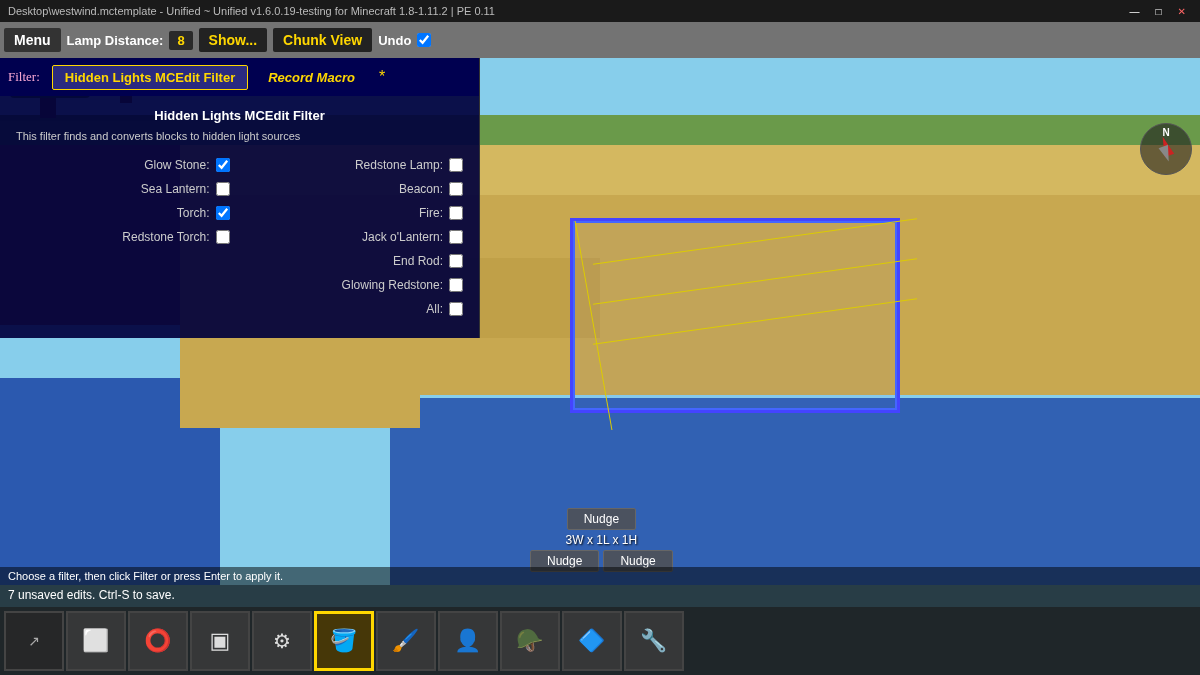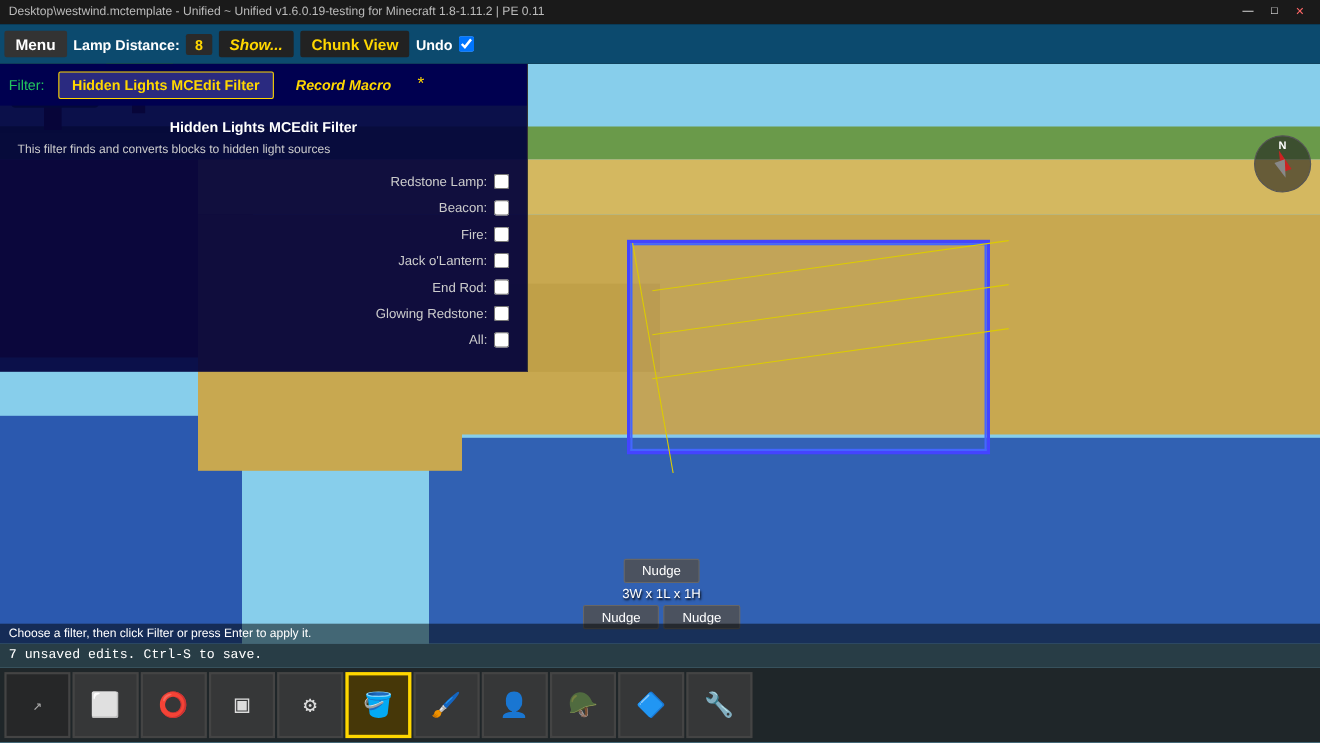--- a/index.html
+++ b/index.html
@@ -14,21 +14,21 @@
       padding: 0 8px;
       font-size: 11px;
       color: #ccc;
       justify-content: space-between;
     }
     #titlebar-controls { display: flex; gap: 4px; }
 
     
     #menubar {
       height: 36px;
-      background: #0c4a6e;
+      background: #737373;
       display: flex;
       align-items: center;
       padding: 2px 4px;
       gap: 6px;
     }
     .menu-btn {
       background: #2a2a2a;
       color: #fff;
       border: none;
       padding: 4px 10px;
@@ -73,21 +73,21 @@
 
     
     #filter-tabs {
       display: flex;
       align-items: center;
       padding: 4px 8px;
       background: rgba(0,0,80,0.95);
       gap: 8px;
       height: 38px;
     }
-    .filter-label { color: #22c55e; font-size: 13px; margin-right: 4px; }
+    .filter-label { color: #f9a8d4; font-size: 13px; margin-right: 4px; font-family: Liberation Serif, serif; }
     .filter-tab {
       padding: 4px 12px;
       font-size: 13px;
       font-weight: bold;
       cursor: pointer;
       border-radius: 2px;
     }
     .filter-tab.active { background: #2a2a80; color: #FFD700; border: 1px solid #FFD700; }
     .filter-tab.secondary { color: #FFD700; background: transparent; border: none; font-style: italic; }
     .close-tab { color: #FFD700; font-size: 16px; cursor: pointer; margin-left: 4px; }
@@ -178,21 +178,20 @@
       text-shadow: 1px 1px 2px #000;
     }
     .nudge-row { display: flex; gap: 4px; }
 
     
     #bottom-toolbar {
       position: absolute;
       bottom: 0;
       left: 0; right: 0;
       height: 90px;
-      font-family: Liberation Mono, monospace;
     }
 
     #status-bar {
       background: rgba(0,0,0,0.7);
       color: #fff;
       font-size: 12px;
       padding: 3px 8px;
       height: 22px;
     }
 
@@ -239,21 +238,21 @@
     <span class="win-btn">—</span>
     <span class="win-btn">□</span>
     <span class="win-btn" style="color:#f66;">✕</span>
   </div>
 </div>
 
 <div id="menubar">
   <button class="menu-btn" style="background:#333; color:#fff; font-size:14px;">Menu</button>
   <span class="menu-label">Lamp Distance:</span>
   <span class="menu-value">8</span>
-  <button class="menu-btn" style="color:#FFD700; background:#222; font-size:14px;font-style:italic;">Show...</button>
+  <button class="menu-btn" style="color:#FFD700; background:#222; font-size:14px;">Show...</button>
   <button class="menu-btn" style="color:#FFD700; background:#222; font-size:14px;">Chunk View</button>
   <span class="menu-label">Undo</span>
   <div class="menu-checkbox">
     <input type="checkbox" checked="" style="">
   </div>
 </div>
 
 <div id="game-area">
 
   <div style="position:absolute;top:0;left:0;right:0;bottom:0;background:#87CEEB;"></div>
@@ -308,20 +307,38 @@
       <div class="filter-tab secondary">Record Macro</div>
       <span class="close-tab">*</span>
     </div>
 
     <div id="filter-content">
       <div class="filter-title">Hidden Lights MCEdit Filter</div>
       <div class="filter-desc">This filter finds and converts blocks to hidden light sources</div>
 
       <div class="filter-columns">
 
+        <div class="filter-col">
+          <div class="filter-row">
+            <label>Glow Stone:</label>
+            <input type="checkbox" checked="" style="">
+          </div>
+          <div class="filter-row">
+            <label>Sea Lantern:</label>
+            <input type="checkbox" style="">
+          </div>
+          <div class="filter-row">
+            <label>Torch:</label>
+            <input type="checkbox" checked="" style="">
+          </div>
+          <div class="filter-row">
+            <label>Redstone Torch:</label>
+            <input type="checkbox" style="">
+          </div>
+        </div>
 
         <div class="filter-col">
           <div class="filter-row">
             <label>Redstone Lamp:</label>
             <input type="checkbox" style="">
           </div>
           <div class="filter-row">
             <label>Beacon:</label>
             <input type="checkbox" style="">
           </div>

